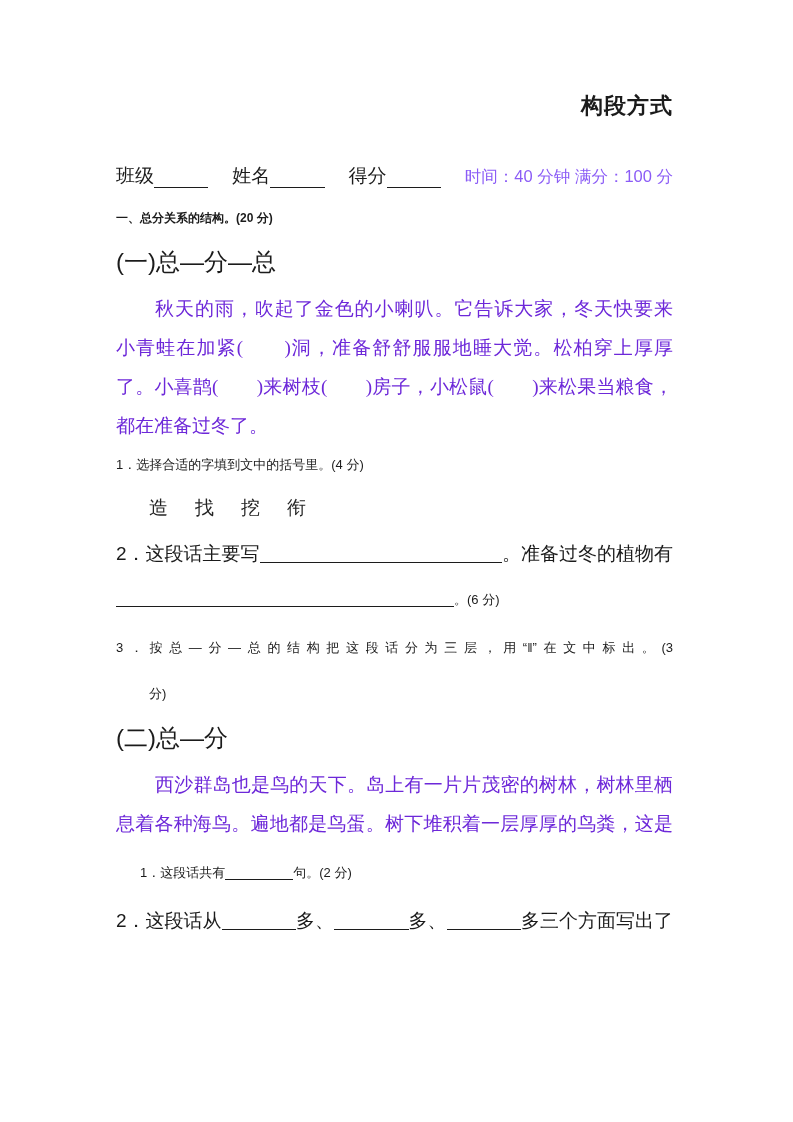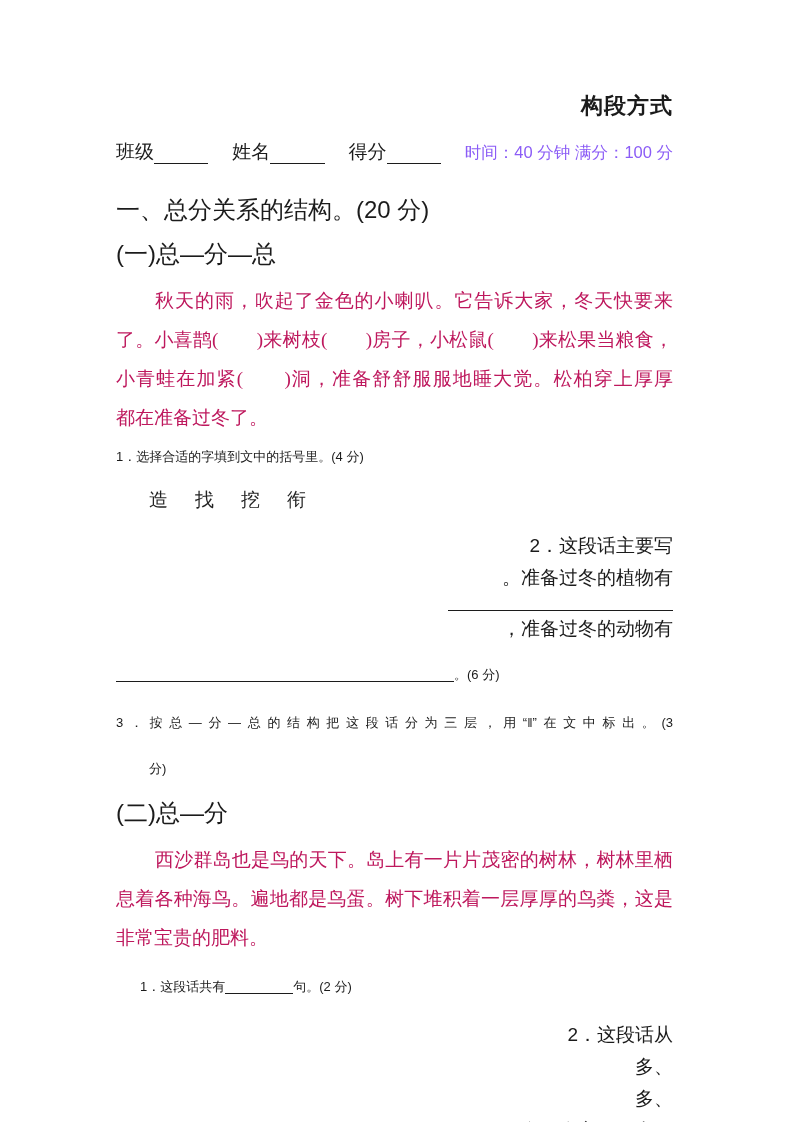--- a/index.html
+++ b/index.html
@@ -16,52 +16,52 @@
   .title{
     margin:92px 0 0 0;
     text-align:right;
     font-size:22px;font-weight:bold;
     line-height:28px;
     letter-spacing:1px;
   }
 
   .hdr{
     display:flex;align-items:flex-end;
-    margin-top:20px;
+    margin-top:44px;
     font-size:19px;line-height:24px;
   }
   .hdr .lbl{flex:0 0 auto;}
   .blank{
     display:inline-block;
     border-bottom:1.6px solid #1c1c1c;
     position:relative;top:3px;
   }
   .hdr .blank{width:70px;margin-right:24px;top:0;}
   .hdr .blank:last-of-type{margin-right:0;}
   .meta{
     margin-left:auto;
     color:#8b5cf6;
     font-size:16.5px;line-height:24px;
     white-space:nowrap;
   }
 
-  .h2{margin-top:33px;font-size:24px;font-weight:normal;line-height:26px;}
+  .h2{margin-top:17px;font-size:12px;font-weight:bold;line-height:26px;}
   .plabel{margin-top:18px;font-size:24px;line-height:26px;}
 
   .passage{
     margin-top:14px;
     font-family:"Liberation Serif","DejaVu Serif",serif;
-    font-size:19px;color:#be185d;
+    font-size:19px;color:#6d28d9;
   }
   .passage .ln{height:39px;line-height:39px;overflow:hidden;}
   .passage .ln.fill{text-align:justify;text-align-last:justify;}
   .passage .ln.first{text-indent:39px;}
 
   .q{font-size:13px;line-height:27px;}
-  .qline{display:flex;align-items:flex-end;font-size:19px;line-height:27px;flex-direction:column;}
+  .qline{display:flex;align-items:flex-end;font-size:19px;line-height:27px;}
   .qline .blank{top:0;margin-bottom:4px;}
   .grow{flex:1 1 auto;}
   .spread{
     flex:1 1 auto;
     text-align:justify;text-align-last:justify;
     overflow:hidden;height:27px;
   }
   .justify-last{
     text-align:justify;text-align-last:justify;
     height:27px;overflow:hidden;
@@ -96,58 +96,53 @@
       <span class="blank"></span>
     <span class="meta">时间：40 分钟 满分：100 分</span>
   </div>
 
   <div class="h2">一、总分关系的结构。(20 分)</div>
 
   <div class="plabel">(一)总—分—总</div>
 
   <div class="passage">
     <div class="ln first fill">秋天的雨，吹起了金色的小喇叭。它告诉大家，冬天快要来</div>
+    <div class="ln fill">小青蛙在加紧(　　)洞，准备舒舒服服地睡大觉。松柏穿上厚厚</div>
     <div class="ln fill">了。小喜鹊(　　)来树枝(　　)房子，小松鼠(　　)来松果当粮食，</div>
-    <div class="ln fill">小青蛙在加紧(　　)洞，准备舒舒服服地睡大觉。松柏穿上厚厚</div>
     <div class="ln">都在准备过冬了。</div>
   </div>
 
   <div class="q mt-q1">1．选择合适的字填到文中的括号里。(4 分)</div>
 
   <div class="wordbank">
     <span>造</span>
     <span>找</span>
     <span>挖</span>
     <span>衔</span>
   </div>
 
   <div class="qline mt-19">
     <span>2．这段话主要写</span>
     <span class="blank grow"></span>
     <span>。准备过冬的植物有</span>
   </div>
 
-  <div class="qline mt-19">
-    <span class="blank" style="width:225px"></span>
-    <span class="spread">，准备过冬的动物有</span>
-  </div>
 
   <div class="q mt-19">
     <span class="blank" style="width:338px"></span><span>。(6 分)</span>
   </div>
 
   <div class="q mt-21 justify-last">3．按总—分—总的结构把这段话分为三层，用“‖”在文中标出。(3</div>
   <div class="q mt-19 indent2">分)</div>
 
   <div class="plabel">(二)总—分</div>
 
   <div class="passage">
     <div class="ln first fill">西沙群岛也是鸟的天下。岛上有一片片茂密的树林，树林里栖</div>
     <div class="ln fill">息着各种海鸟。遍地都是鸟蛋。树下堆积着一层厚厚的鸟粪，这是</div>
-    <div class="ln">非常宝贵的肥料。</div>
   </div>
 
   <div class="q mt-16">
     <span>1．这段话共有</span><span class="blank" style="width:68px"></span><span>句。(2 分)</span>
   </div>
 
   <div class="qline mt-21">
     <span>2．这段话从</span>
     <span class="blank grow"></span>
     <span>多、</span>

